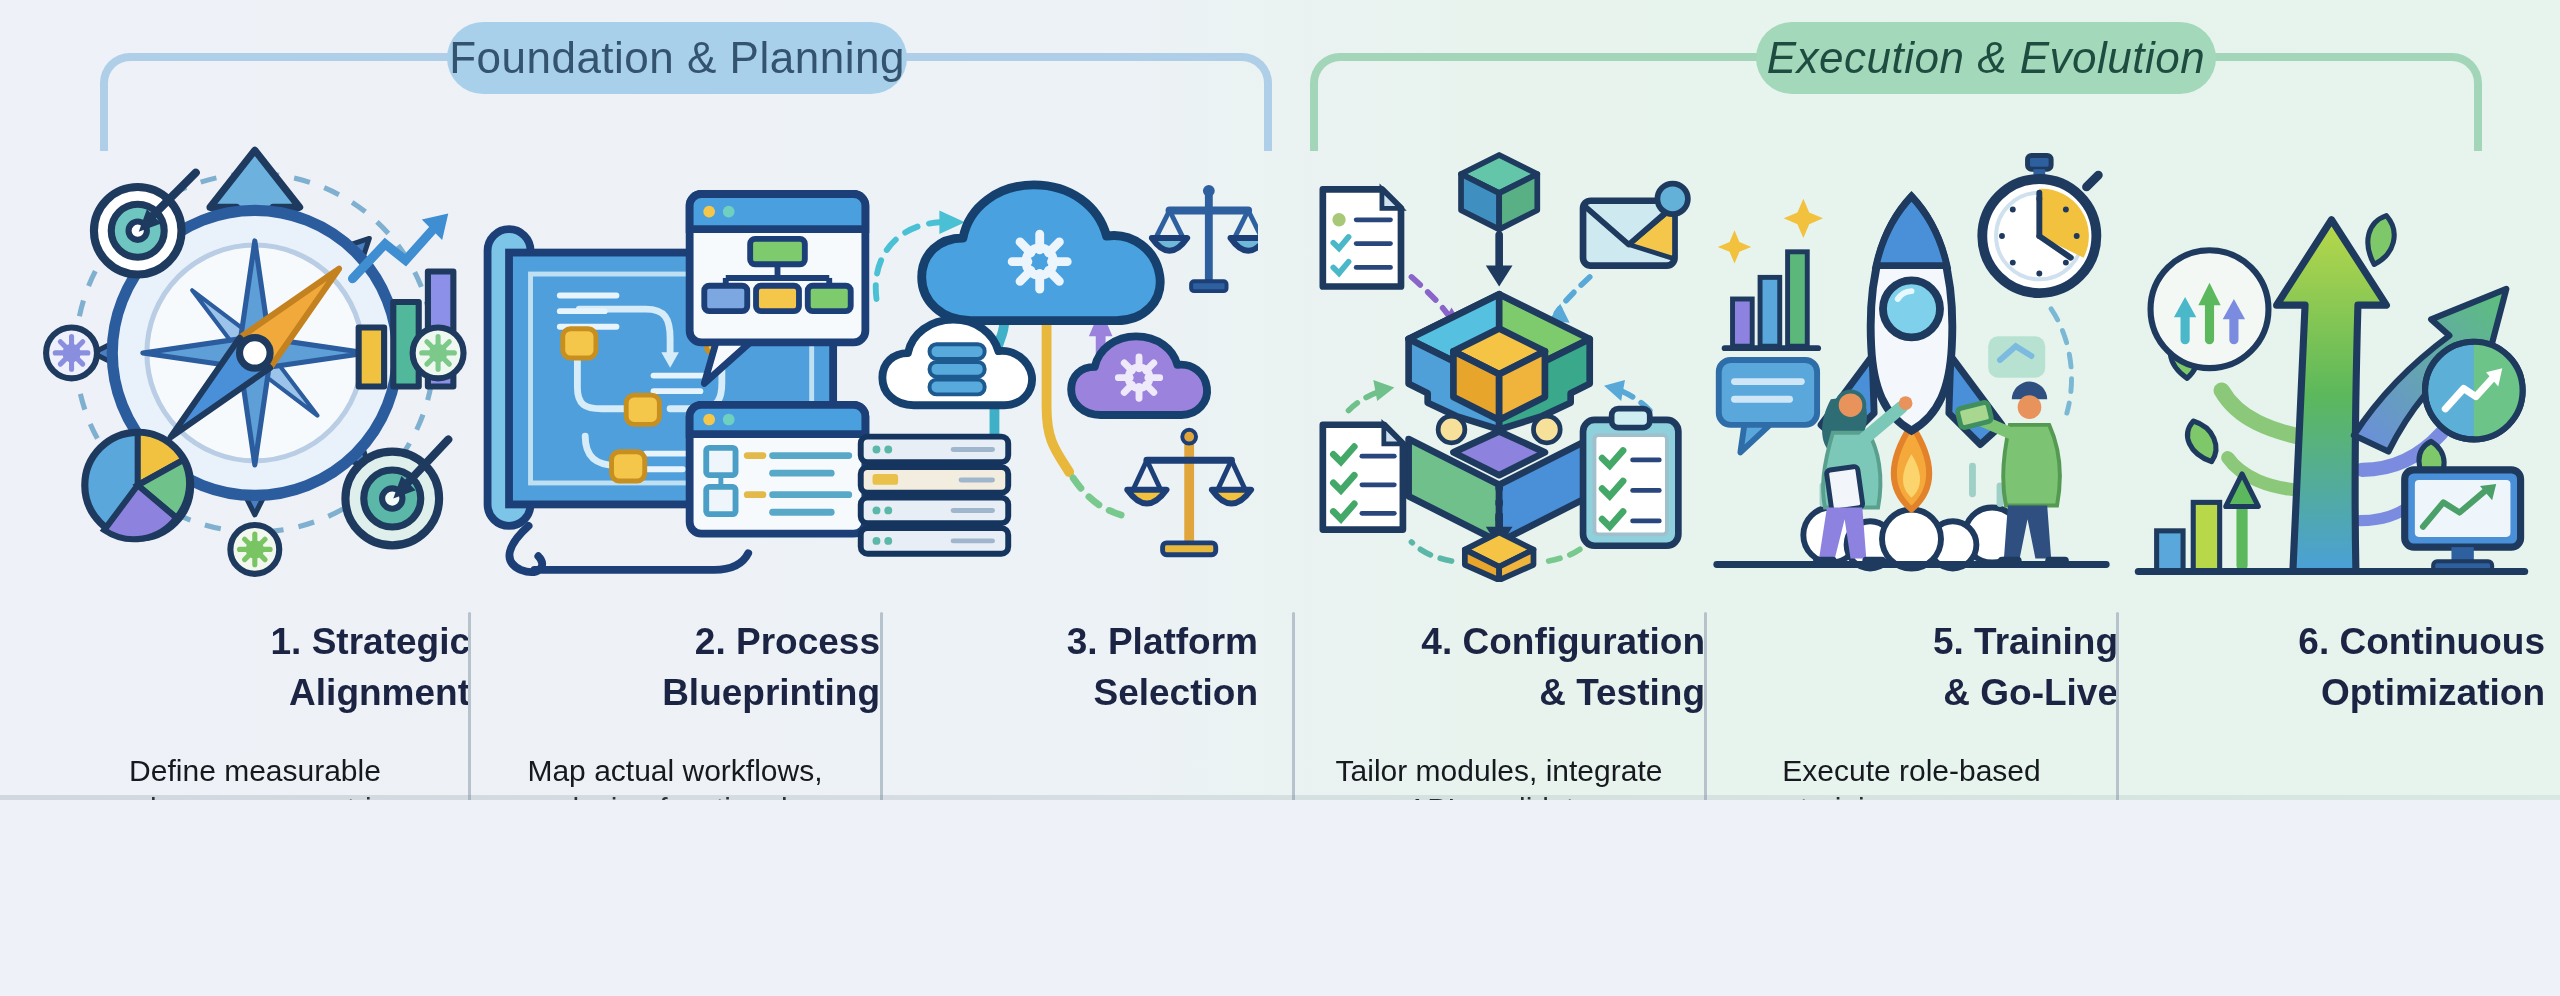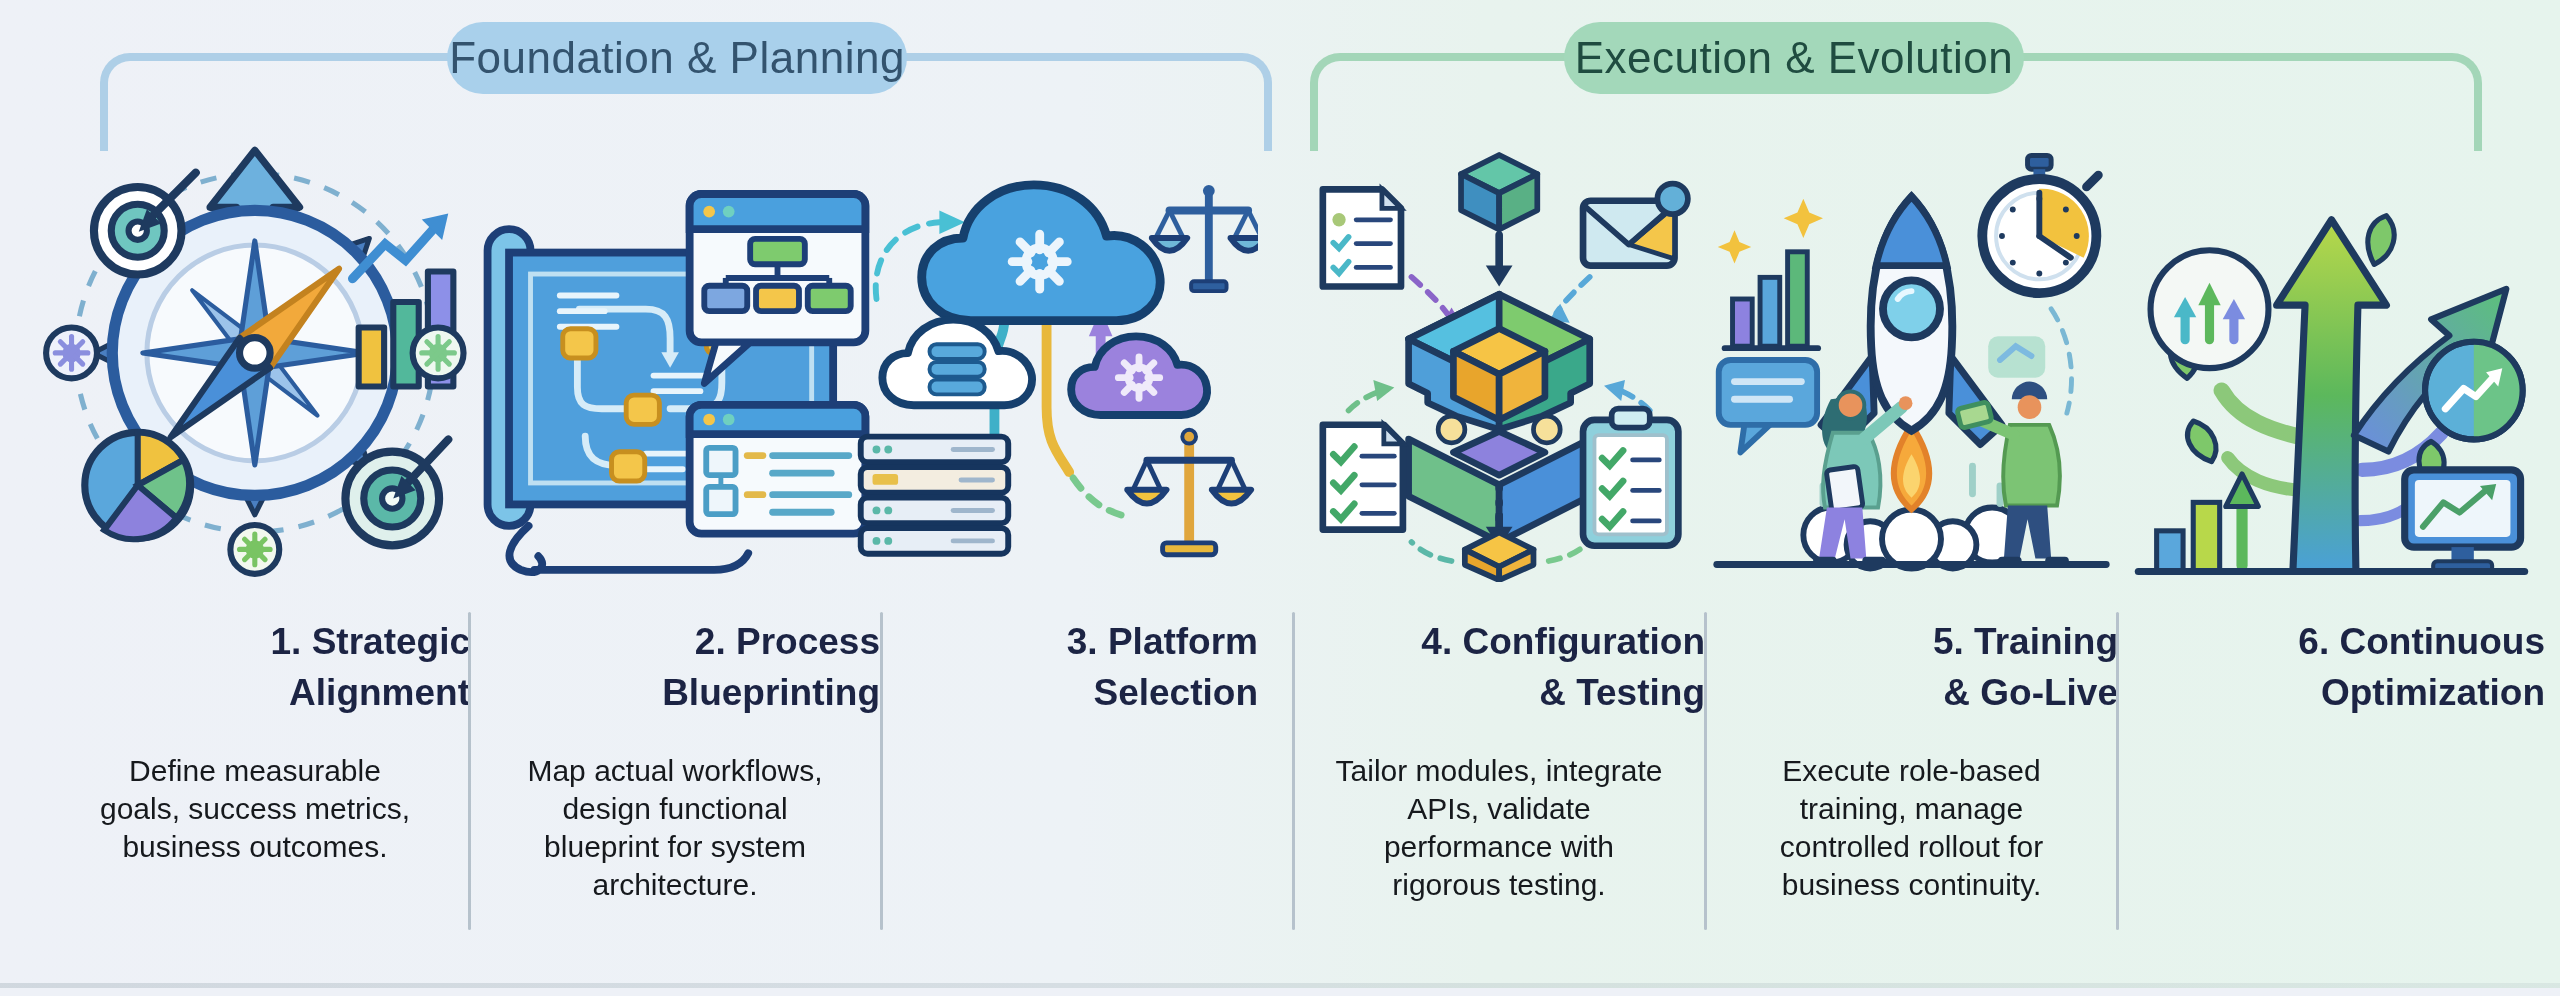--- a/index.html
+++ b/index.html
@@ -1,33 +1,33 @@
 <!DOCTYPE html>
 <html><head>
 <meta charset="utf-8">
 <style>
   html,body{margin:0;padding:0;background:#eef1f7;}
   .stage{
-    position:relative;width:2560px;height:988px;overflow:hidden;
+    position:relative;width:2560px;height:800px;overflow:hidden;
     font-family:"Liberation Sans",sans-serif;
     background:linear-gradient(90deg,#eef1f7 0%,#edf2f6 42%,#e8f3ee 58%,#e6f4ed 100%);
   }
   .stage::after{content:"";position:absolute;left:0;right:0;bottom:0;height:5px;
     background:linear-gradient(90deg,rgba(120,140,150,.25),rgba(120,140,150,.12));}
   
   .bracket{position:absolute;top:53px;height:90px;border-style:solid;
     border-width:8px 8px 0 8px;border-radius:30px 30px 0 0;}
   .bracket.blue{left:100px;width:1156px;border-color:#aecfe7;}
   .bracket.green{left:1310px;width:1156px;border-color:#a3d6b8;}
   
   .pill{position:absolute;top:22px;height:72px;border-radius:36px;
     display:flex;align-items:center;justify-content:center;
     font-size:44px;font-weight:500;letter-spacing:.5px;}
   .pill.blue{left:447px;width:460px;background:#a9d0eb;color:#33536e;}
-  .pill.green{left:1564px;width:460px;background:#a3d8ba;color:#1f4c40;}
+  .pill.green{left:1756px;width:460px;background:#a3d8ba;color:#1f4c40;font-style:italic;}
   
   .col{position:absolute;top:0;height:100%;}
   .icon-wrap{position:absolute;top:128px;left:0;right:0;height:460px;
     display:flex;align-items:center;justify-content:center;}
   .icon-wrap svg{height:448px;width:auto;}
   .step-title{position:absolute;top:616px;left:0;right:0;text-align:right;
     font-size:37px;font-weight:700;line-height:1.38;color:#1c2444;white-space:pre-line;}
   .step-desc{position:absolute;top:752px;left:50%;transform:translateX(-50%);
     width:330px;text-align:center;font-size:30px;line-height:1.27;color:#16191d;}
   .divider{position:absolute;top:612px;width:3px;height:318px;background:#b6c2cc;border-radius:2px;}

